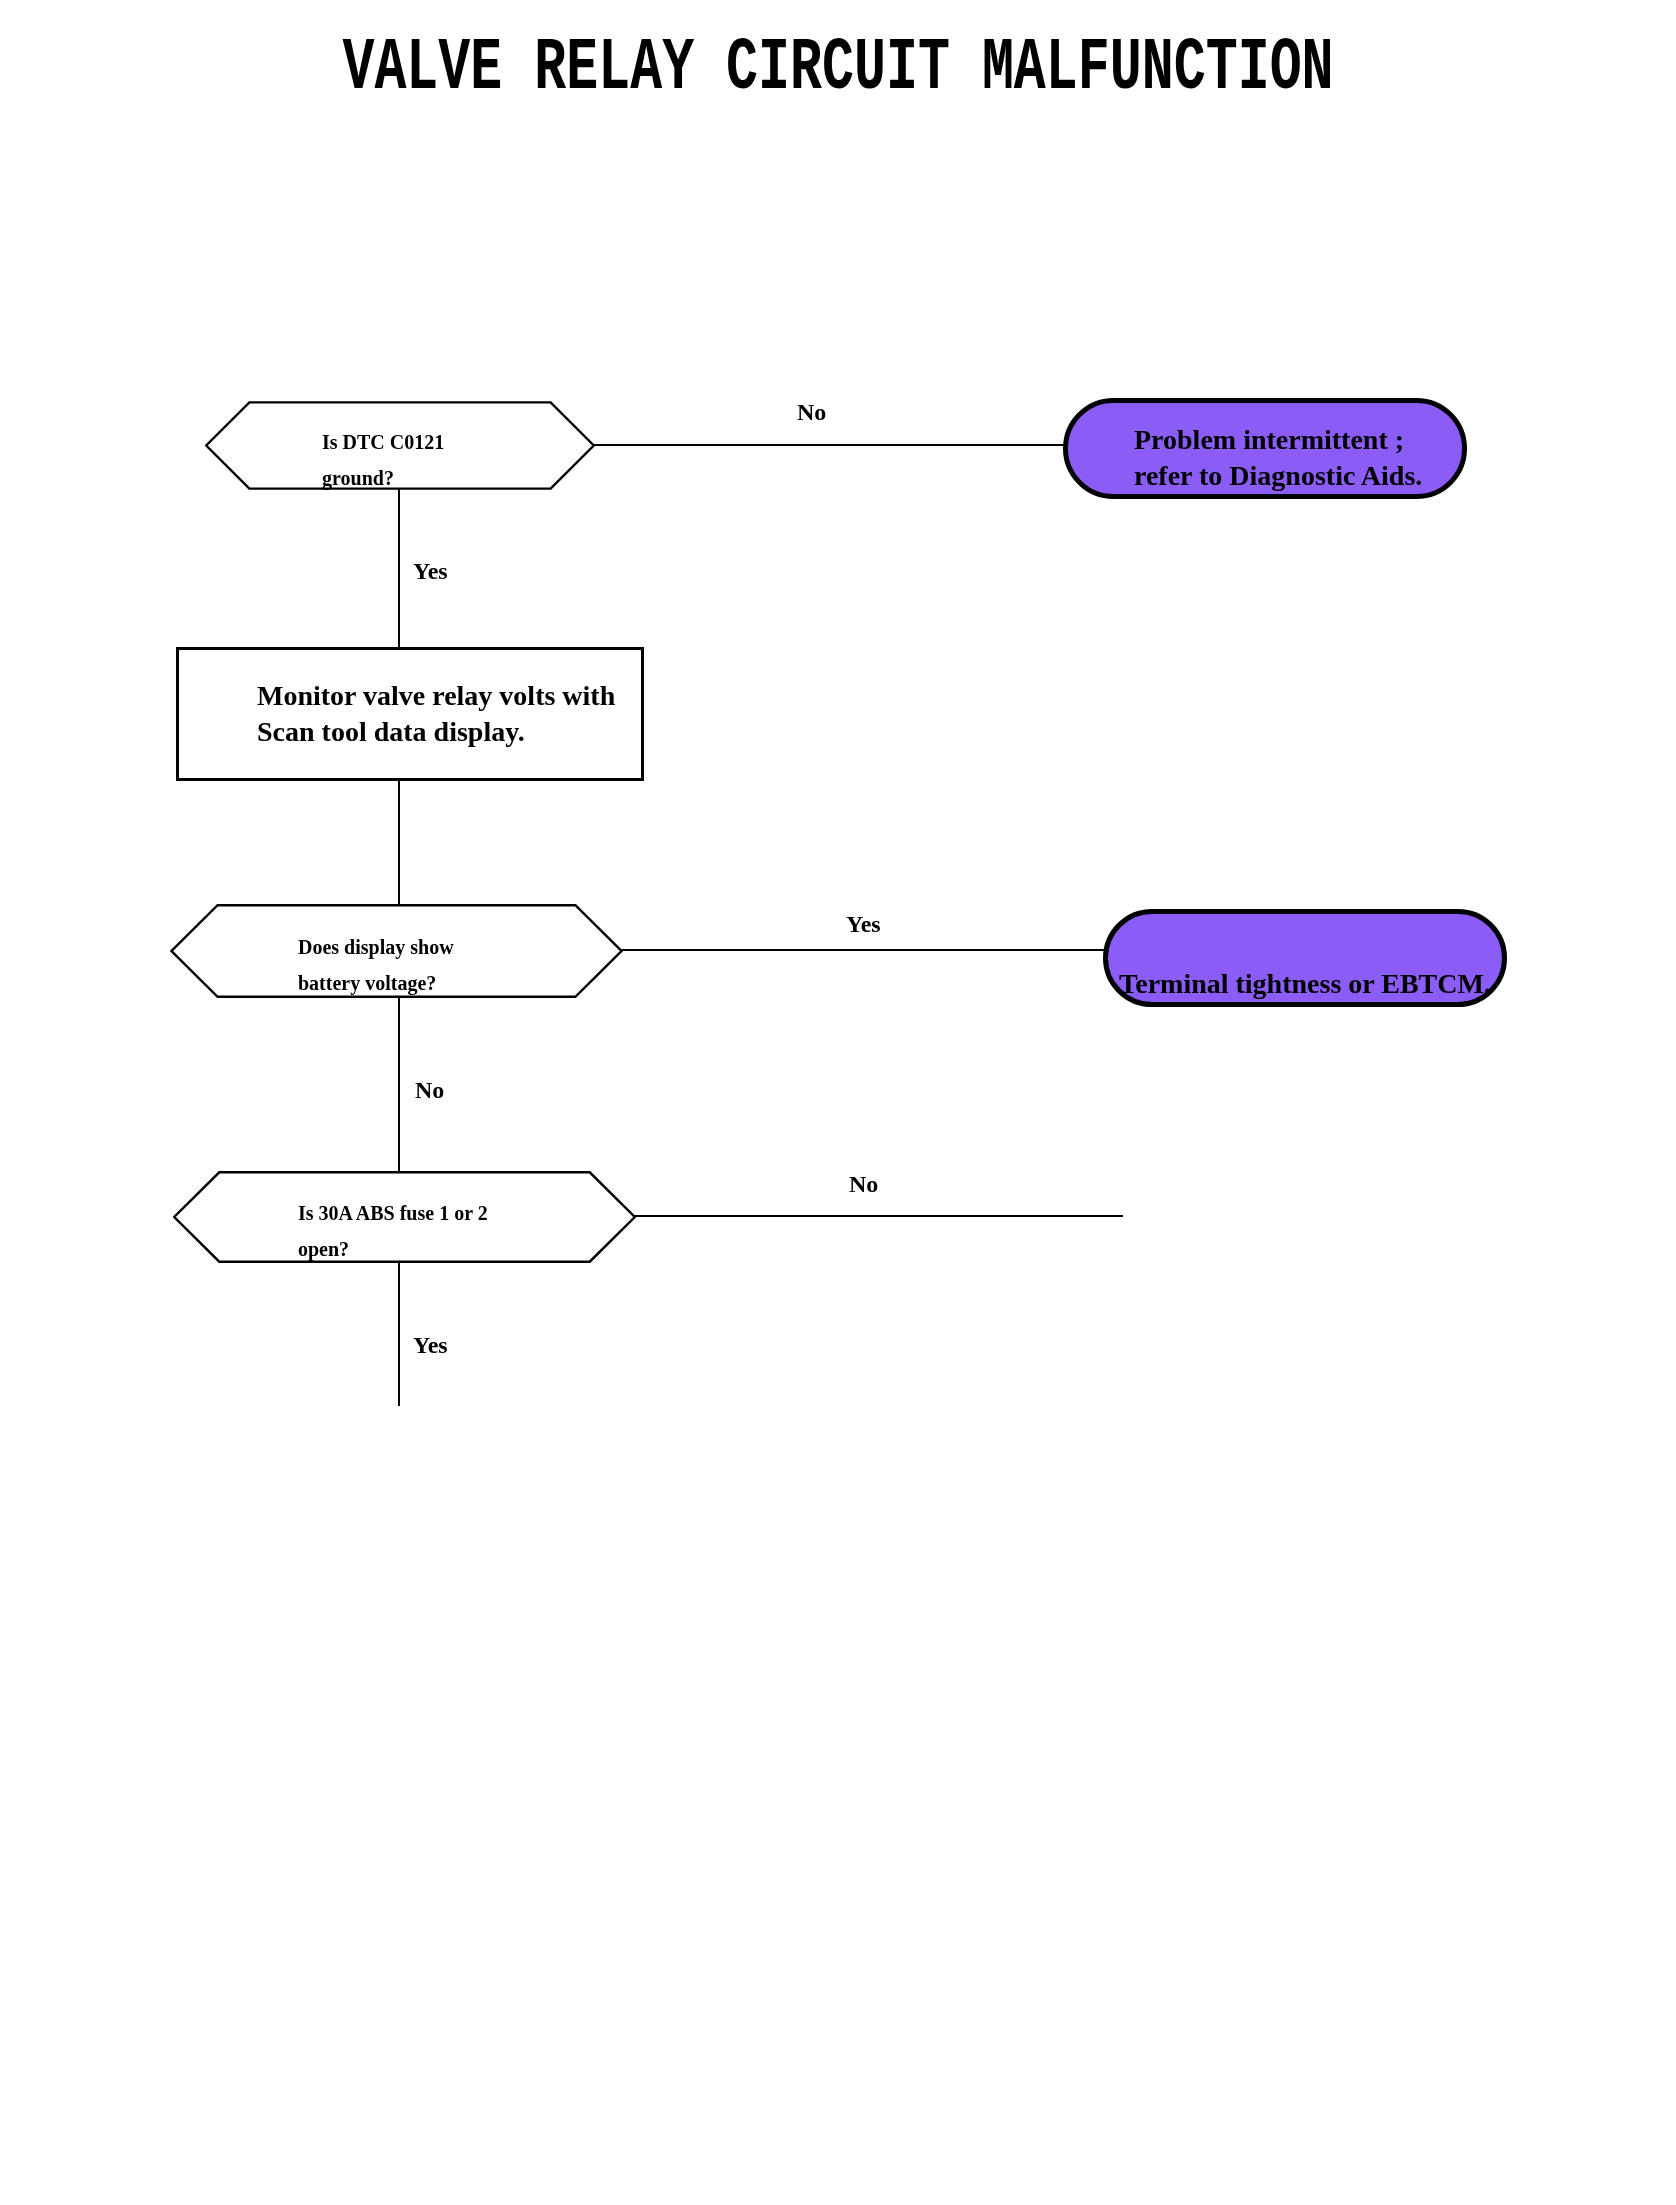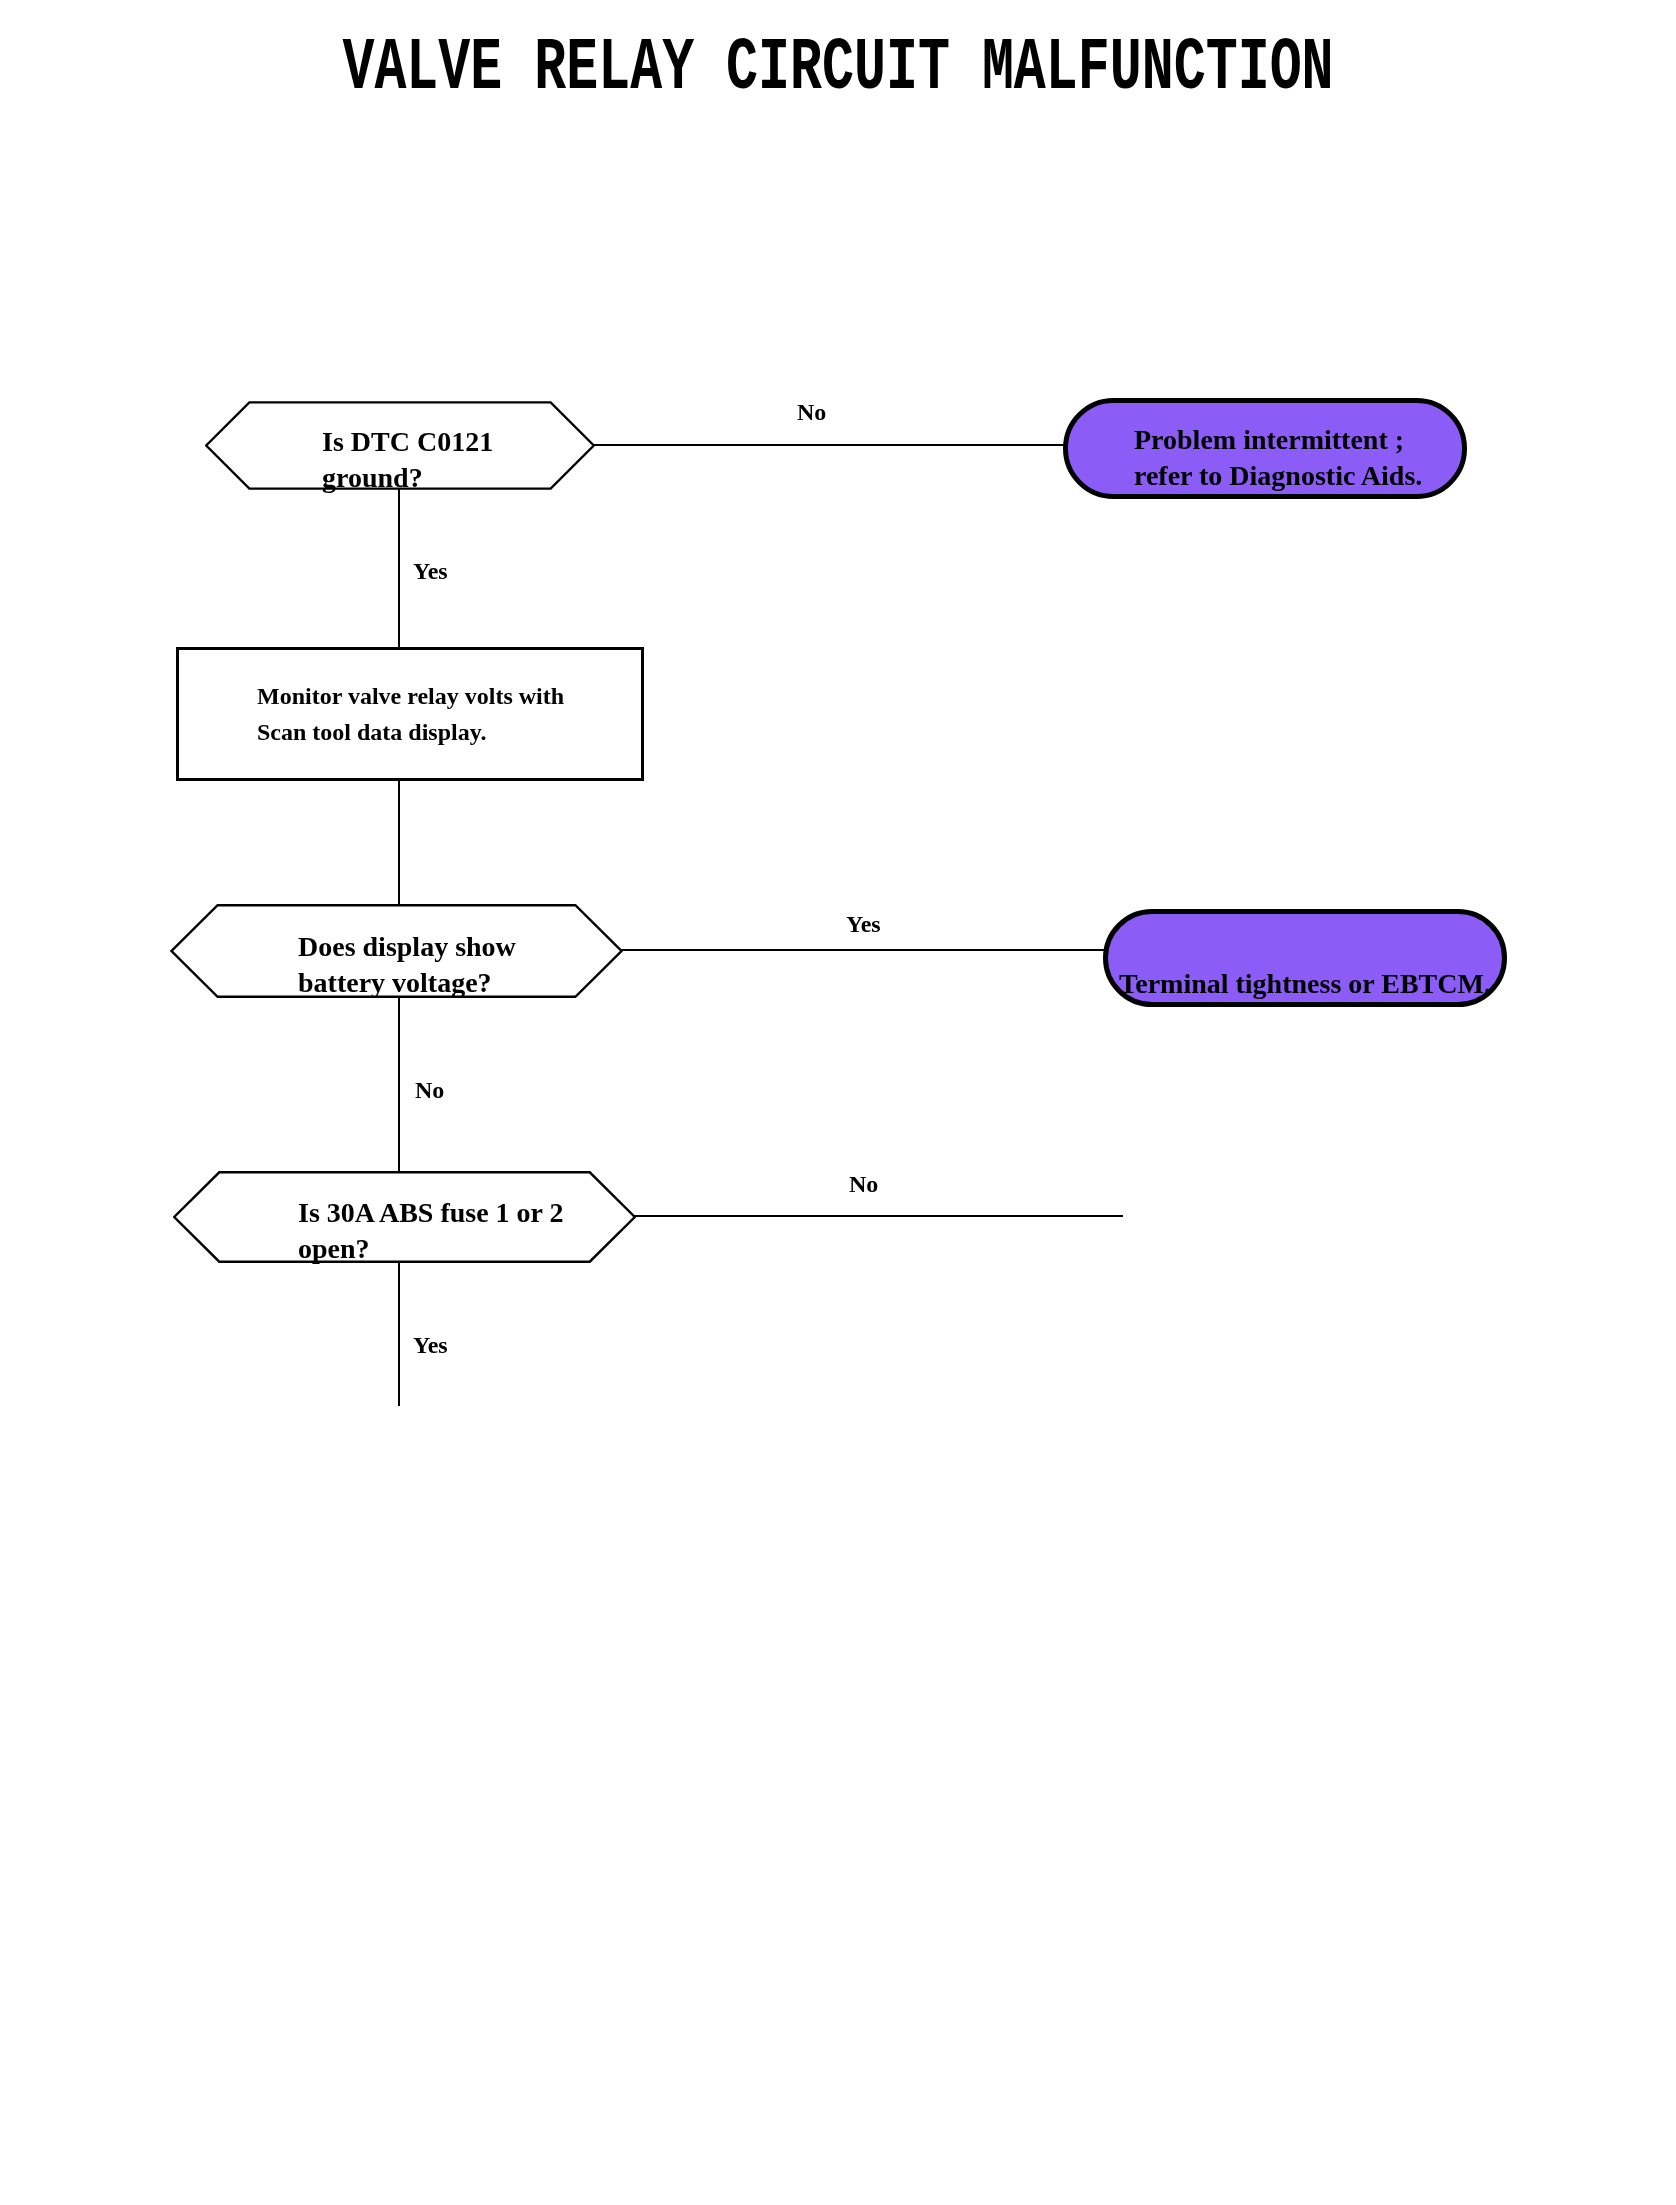--- a/index.html
+++ b/index.html
@@ -25,21 +25,21 @@
     transform: scaleX(0.72);
   }
   .node { position: absolute; }
   .node svg { position: absolute; left: 0; top: 0; display: block; }
   .label {
     position: absolute;
     left: 0; top: 0; right: 0; bottom: 0;
     display: flex;
     flex-direction: column;
     justify-content: center;
-    font-size: 28px;
+    font-size: 20px;
     line-height: 36px;
     font-weight: bold;
     text-align: left;
     margin-top: 28px;
   }
   .label span { display: block; }
   .oval {
     position: absolute;
     border: 5.5px solid #000000;
     border-radius: 607px;
@@ -52,21 +52,21 @@
     font-weight: bold;
   }
   .oval.centered { text-align: center; }
   .rect {
     position: absolute;
     border: 3px solid #000000;
     background: #ffffff;
     display: flex;
     flex-direction: column;
     justify-content: center;
-    font-size: 24px;
+    font-size: 28px;
     line-height: 36px;
     font-weight: bold;
   }
   .hline, .vline { position: absolute; background: #000000; }
   .hline { height: 2.4px; }
   .vline { width: 2.4px; }
   .edge-label {
     position: absolute;
     font-size: 24px;
     font-weight: bold;

